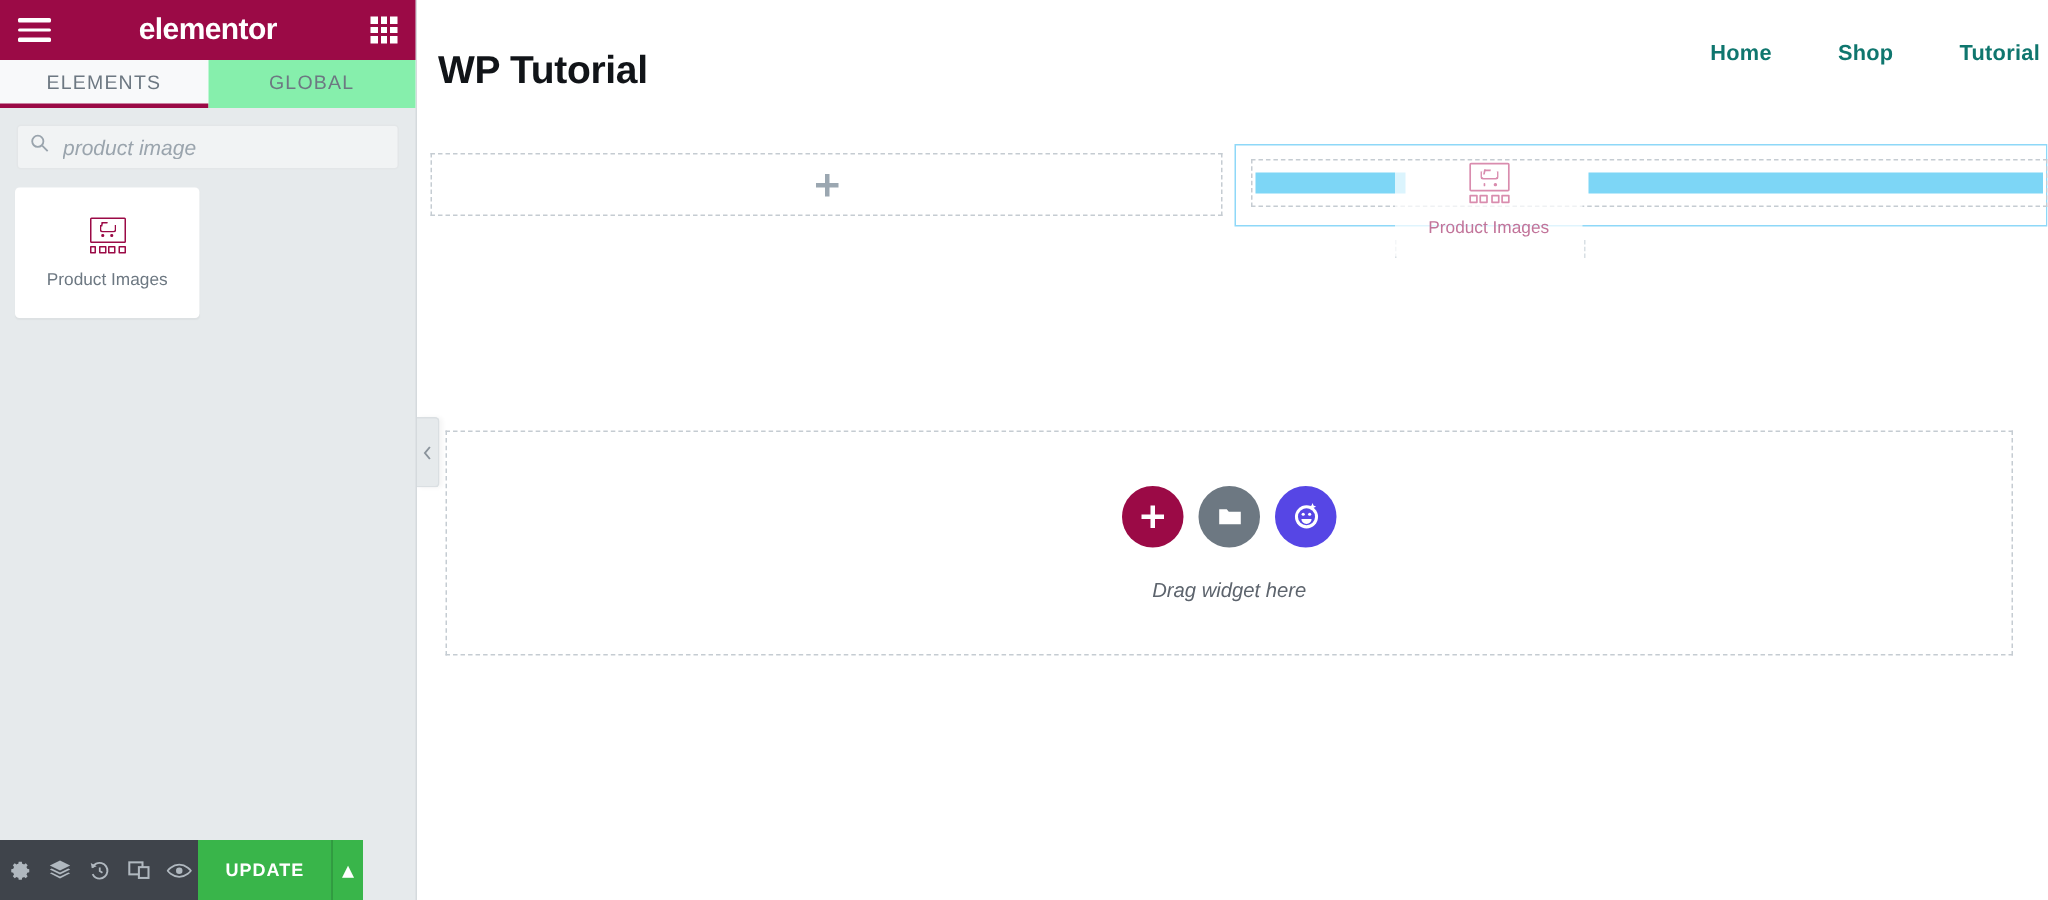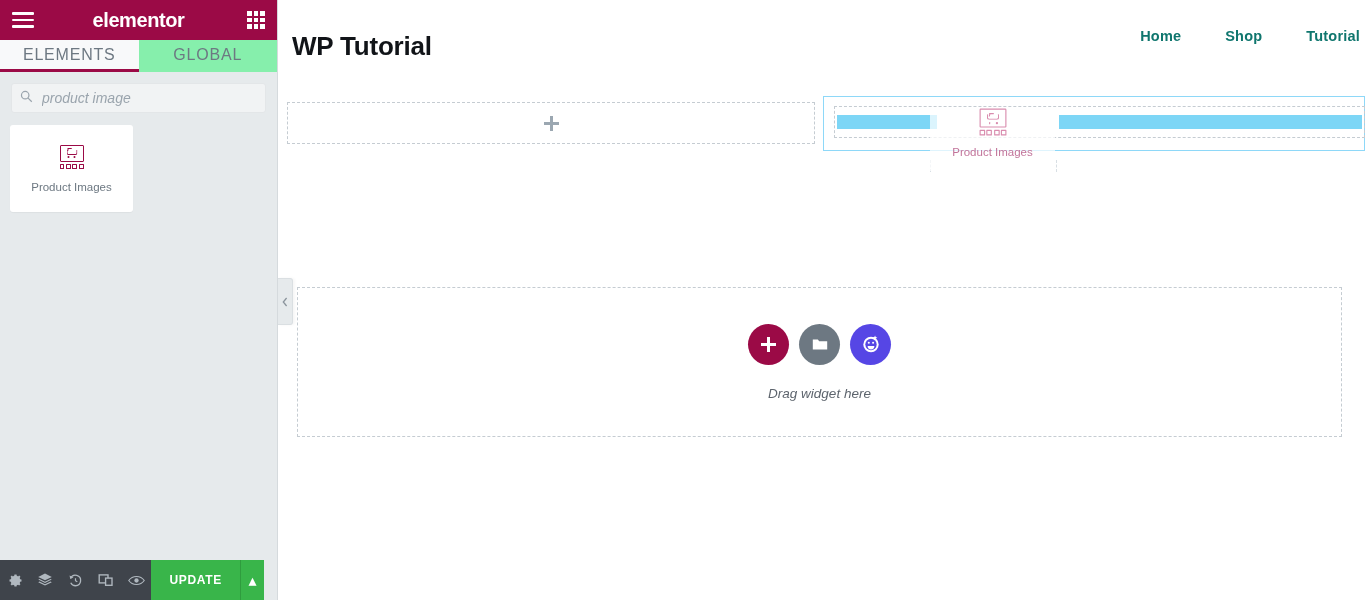--- a/index.html
+++ b/index.html
@@ -35,21 +35,21 @@
   }
   .grid-icon { width: 18px; height: 18px; display: grid;
     grid-template-columns: repeat(3, 1fr); grid-template-rows: repeat(3, 1fr);
     gap: 2px; cursor: pointer; position: relative; z-index: 2; }
   .grid-icon span { background: #ffffff; display: block; }
 
   
   #panel-tabs { display: flex; height: 32px; background: #ffffff; }
   .panel-tab {
     flex: 1; display: flex; align-items: center; justify-content: center;
-    font-size: 16px; letter-spacing: 0.8px; color: #6d7882;
+    font-size: 13px; letter-spacing: 0.8px; color: #6d7882;
     cursor: pointer; background: #f8f9fa; border-bottom: 3px solid transparent;
   }
   .panel-tab.active { background: #f8f9fa; border-bottom-color: #9b0a46; color: #6d7882; }
   .panel-tab.inactive { background: #86efac; }
 
   
   #search-wrap { padding: 11px 11px 0 11px; }
   #search-box {
     position: relative; height: 30px; background: #f1f3f4;
     border: 1px solid #e3e6e8; border-radius: 3px;
@@ -104,21 +104,21 @@
   }
   .pi-icon .cart .w1, .pi-icon .cart .w2 {
     position: absolute; bottom: 0; width: 1.8px; height: 1.8px;
     background: #9b0a46; border-radius: 50%;
   }
   .pi-icon .cart .w1 { left: 1.5px; }
   .pi-icon .cart .w2 { right: 1.5px; }
 
   
   #panel-footer {
-    position: absolute; left: 0; bottom: 0; width: 264px; height: 40px;
+    position: absolute; left: 0; bottom: 0; width: 242px; height: 40px;
     background: #3f444b; display: flex; align-items: center;
   }
   .pf-icon {
     width: 33px; height: 40px; display: flex; align-items: center; justify-content: center;
     cursor: pointer; color: #b0b8bf;
   }
   #update-btn {
     margin-left: auto; height: 40px; background: #39b54a; color: #ffffff;
     font-size: 12px; font-weight: bold; letter-spacing: 0.7px;
     display: flex; align-items: center; padding: 0 18px; cursor: pointer;

